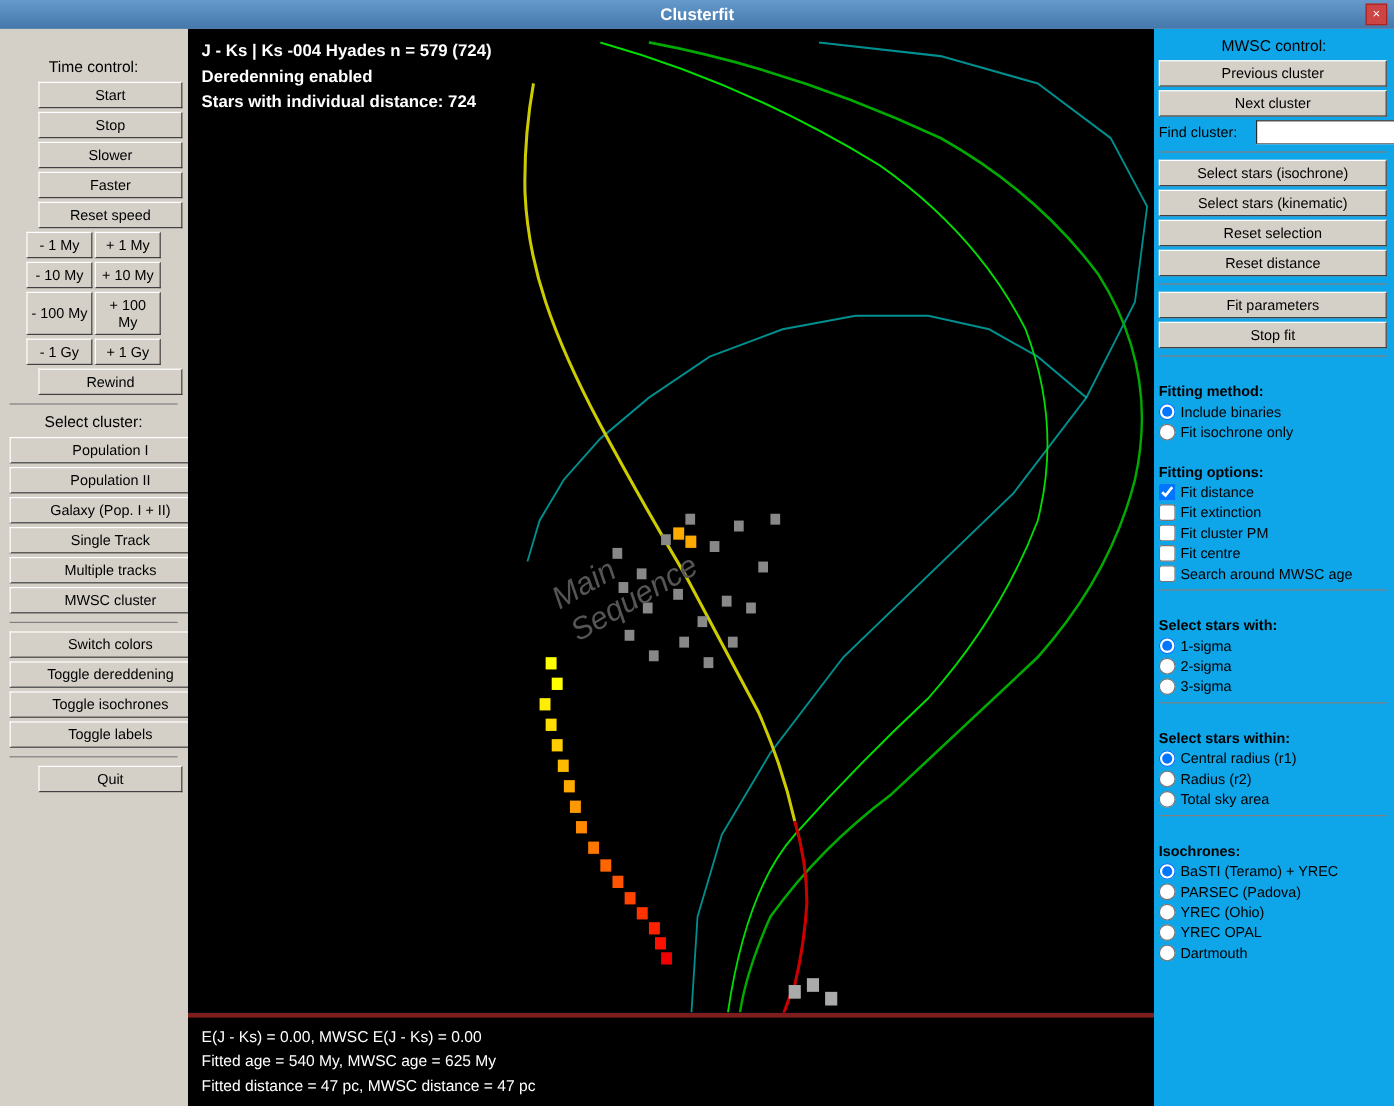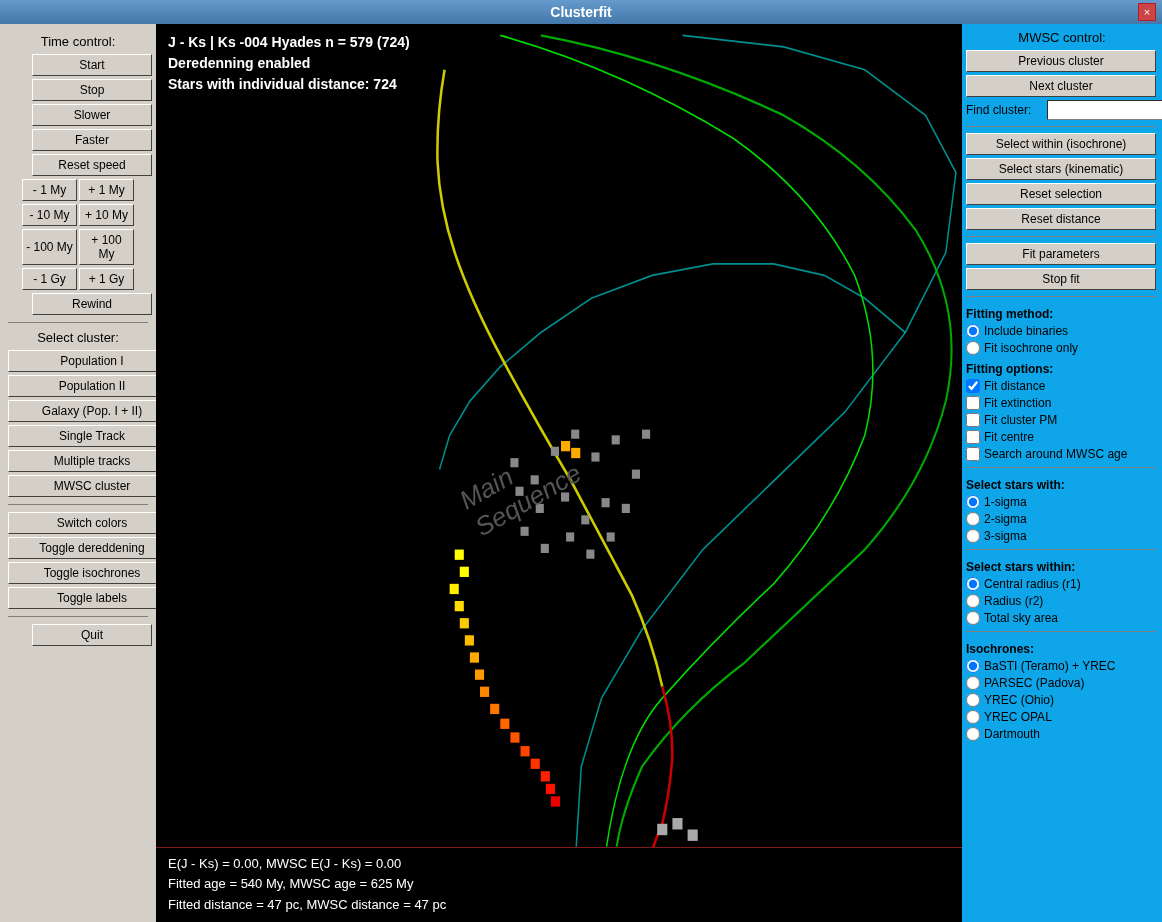--- a/index.html
+++ b/index.html
@@ -46,21 +46,21 @@
       flex: 1;
       overflow: hidden;
     }
     
     .left-panel {
       width: 156px;
       background: #d4d0c8;
       display: flex;
       flex-direction: column;
       align-items: center;
-      padding: 10px 4px;
+      padding: 24px 4px;
       gap: 3px;
       overflow-y: auto;
       flex-shrink: 0;
     }
     .panel-label {
       font-size: 13px;
       font-weight: normal;
       color: #000;
       text-align: center;
       width: 100%;
@@ -144,21 +144,21 @@
     .plot-canvas {
       width: 100%;
       height: 100%;
     }
     .status-bar {
       background: #000;
       color: white;
       padding: 6px 12px;
       font-size: 13px;
       line-height: 1.6;
-      border-top: 1px solid #7f1d1d;
+      border-top: 4px solid #7f1d1d;
     }
     
     .right-panel {
       width: 200px;
       background: #0ea5e9;
       display: flex;
       flex-direction: column;
       padding: 6px 4px;
       gap: 3px;
       overflow-y: auto;
@@ -216,21 +216,21 @@
       align-items: center;
       gap: 4px;
       width: 190px;
       font-size: 12px;
     }
     .section-label {
       font-size: 12px;
       font-weight: bold;
       color: #000;
       width: 190px;
-      margin-top: 4px;
+      margin-top: 16px;
     }
     input[type="radio"], input[type="checkbox"] {
       width: 14px;
       height: 14px;
       cursor: pointer;
       flex-shrink: 0;
     }
   </style>
 </head>
 <body>
@@ -379,21 +379,21 @@
     <div class="panel-label">MWSC control:</div>
     <button class="right-btn">Previous cluster</button>
     <button class="right-btn">Next cluster</button>
     <div class="find-cluster-row">
       <span class="find-cluster-label">Find cluster:</span>
       <input class="find-cluster-input" type="text" value="" style="">
     </div>
 
     <div class="right-divider"></div>
 
-    <button class="right-btn">Select within (isochrone)</button>
+    <button class="right-btn">Select stars (isochrone)</button>
     <button class="right-btn">Select stars (kinematic)</button>
     <button class="right-btn">Reset selection</button>
     <button class="right-btn">Reset distance</button>
 
     <div class="right-divider"></div>
 
     <button class="right-btn">Fit parameters</button>
     <button class="right-btn">Stop fit</button>
 
     <div class="right-divider"></div>

